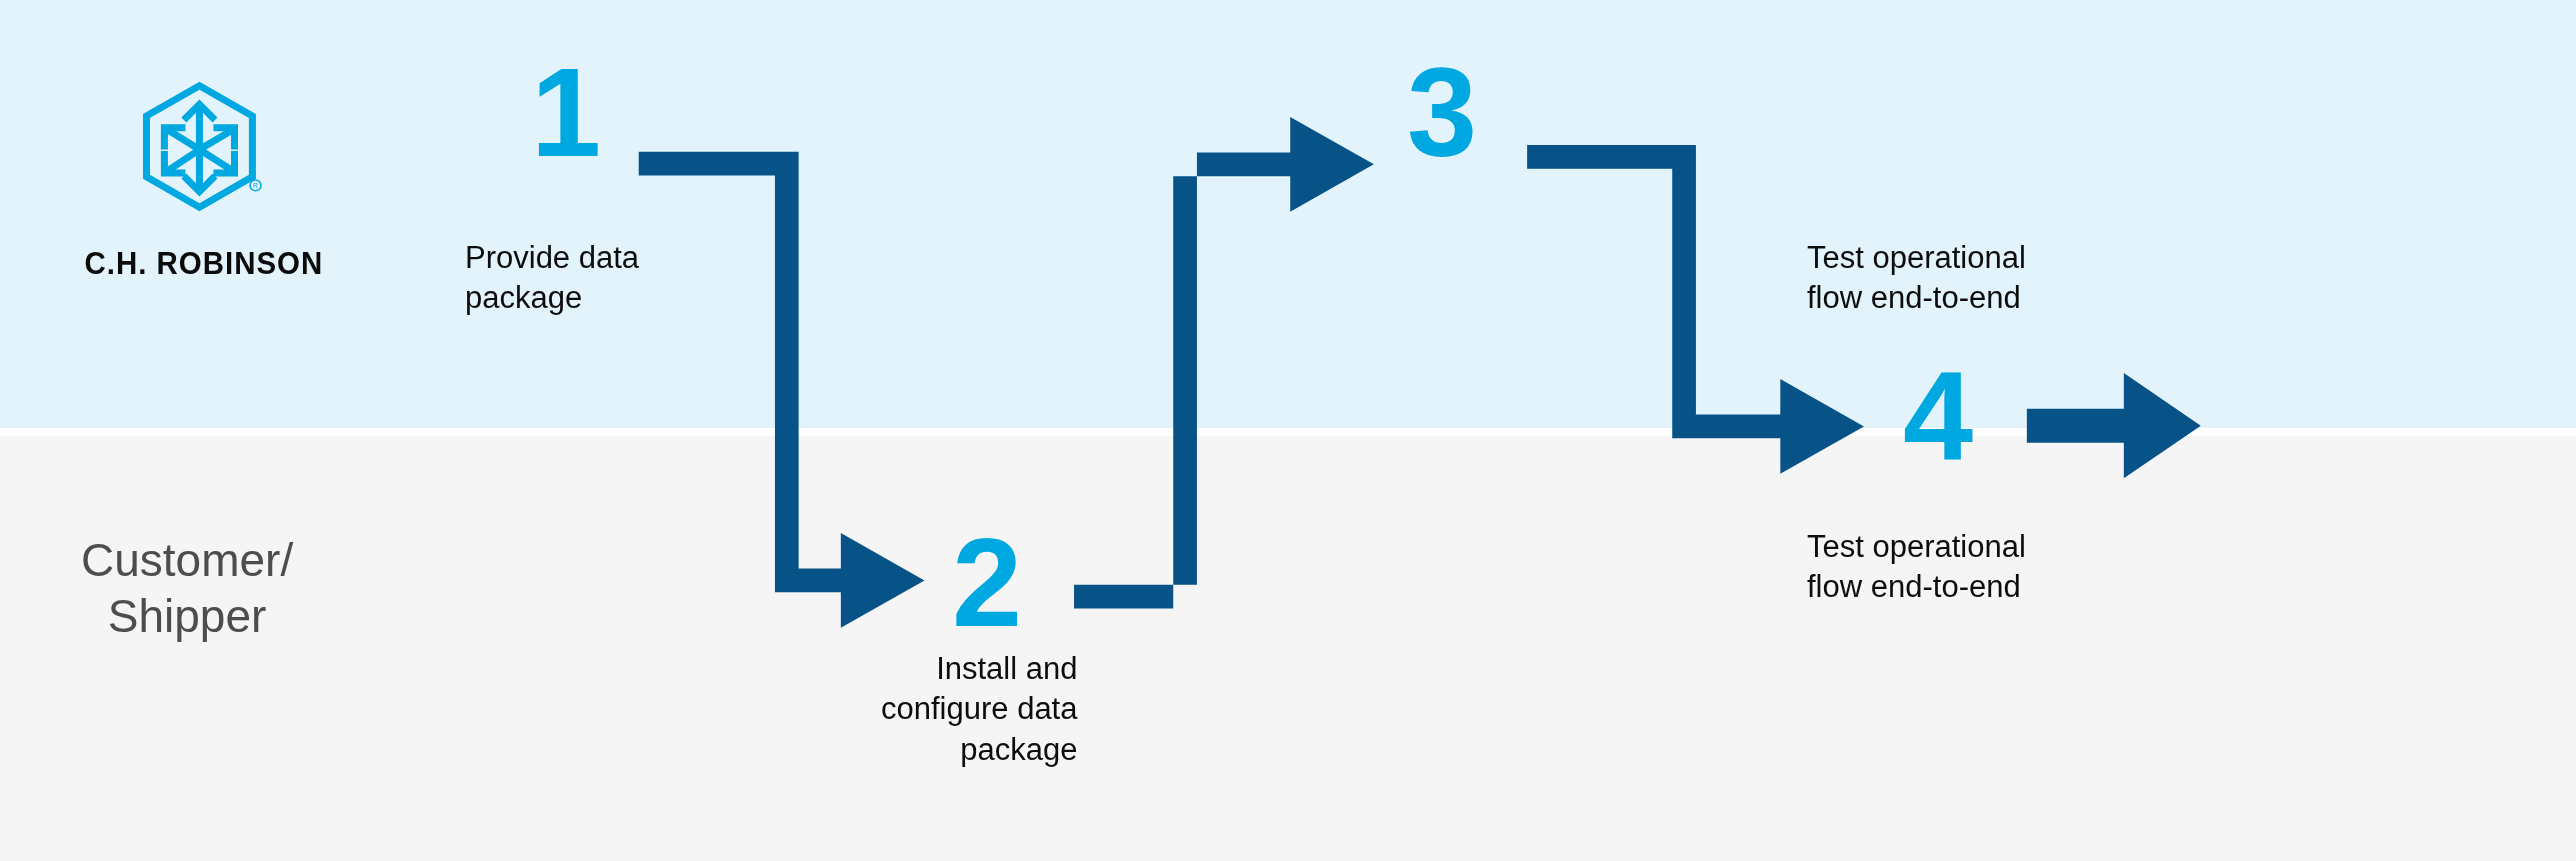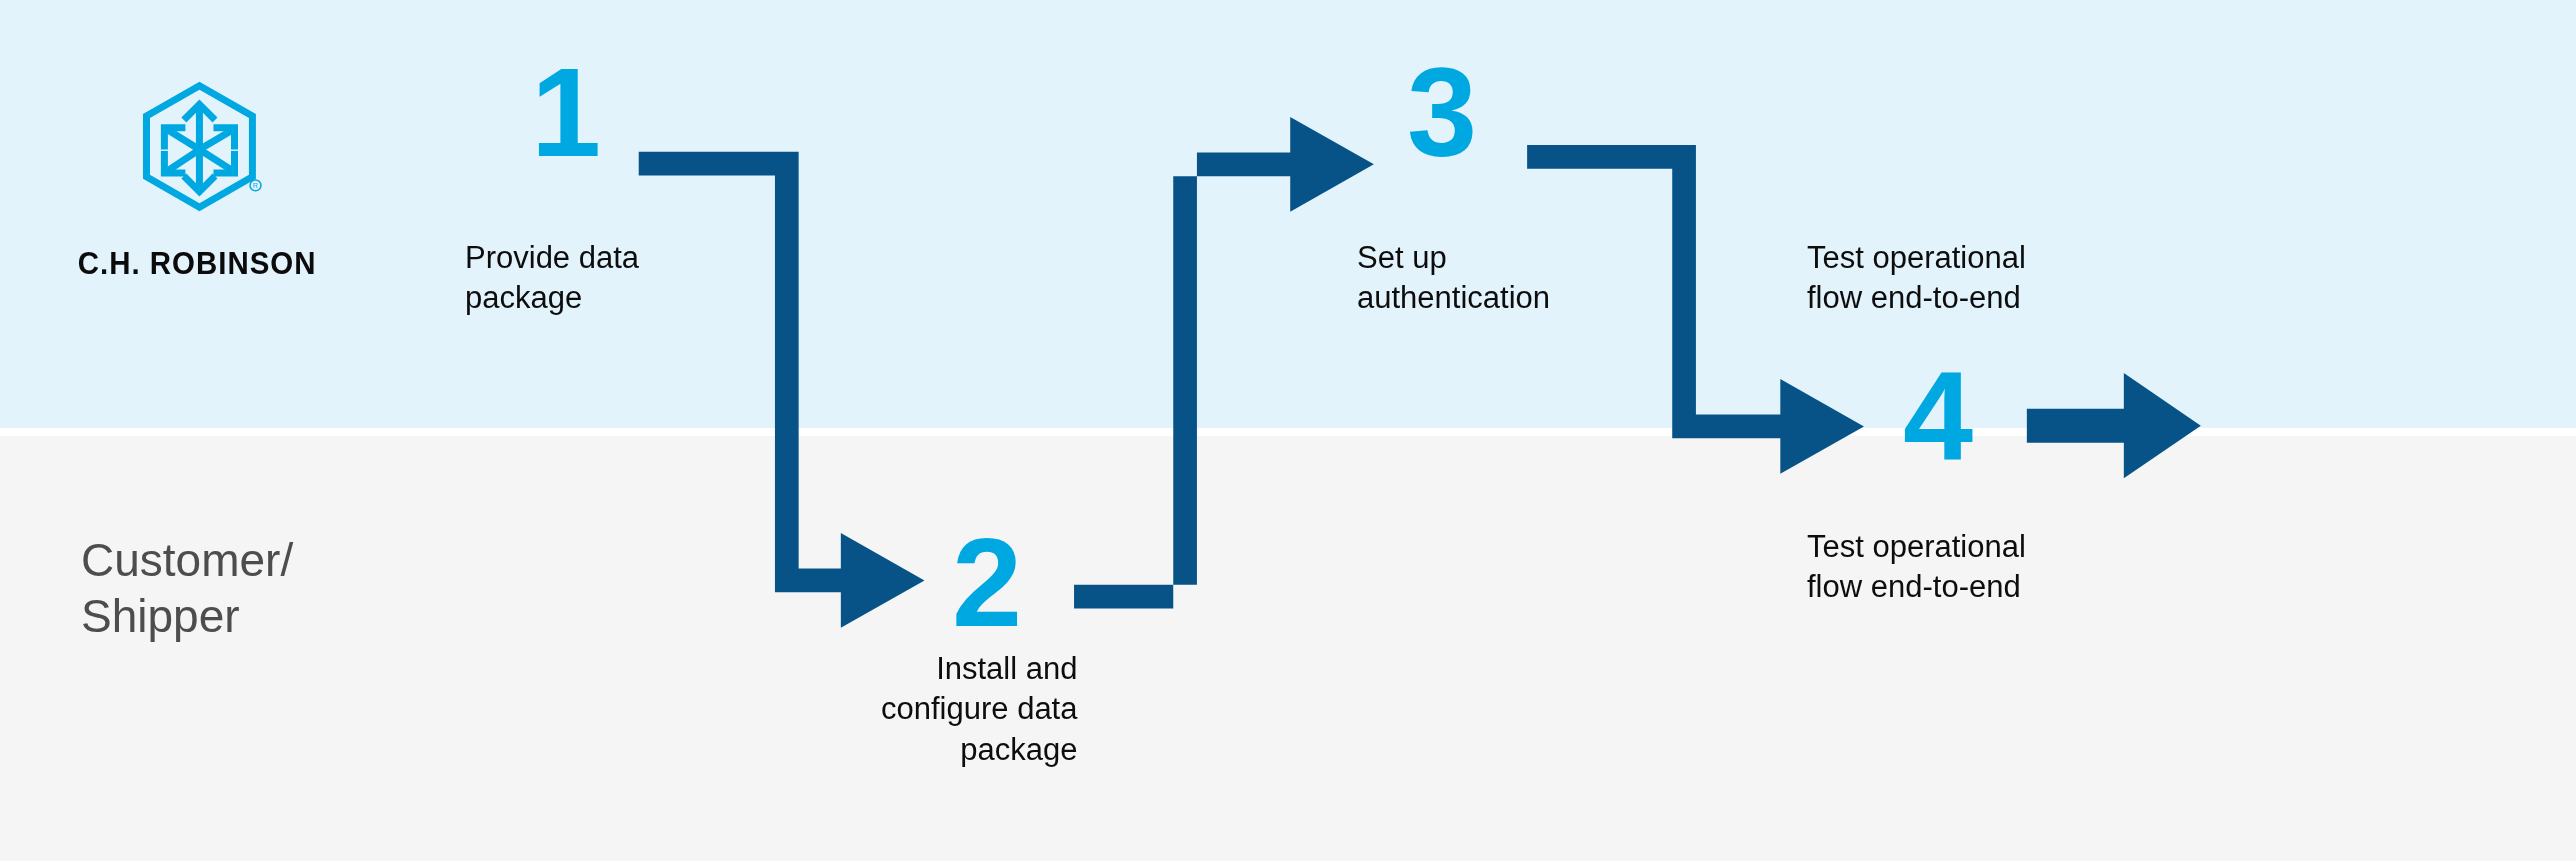--- a/index.html
+++ b/index.html
@@ -18,41 +18,42 @@
     background:#E3F3FB;
   }
   .band-bottom{
     position:absolute;left:0;top:436px;width:2576px;height:426px;
     background:#F5F5F5;
   }
 
   
   #logo-block{
     position:absolute;left:67px;top:81px;width:267px;height:222px;
-    text-align:left;
+    text-align:right;
   }
   #logo-mark{width:126px;height:148px;display:block;margin:0 auto;}
   #logo-wordmark{
     margin-top:16.3px;
     font-family:"Liberation Sans","DejaVu Sans",sans-serif;
     font-weight:bold;
     font-size:32px;
     letter-spacing:1.1px;
     color:#0b0b0b;
     transform:scaleX(0.92);
     white-space:nowrap;
   }
 
   
   #lane-label{
     position:absolute;left:81px;top:532px;
     font-size:46px;line-height:1.22;
     color:#4D4D4D;
     font-weight:300;
     white-space:pre-line;
+    text-align:center;
   }
 
   
   .step-num{
     position:absolute;
     font-size:126px;
     font-weight:bold;
     color:#00A8E1;
     line-height:1;
     letter-spacing:-1.5px;
@@ -151,22 +152,20 @@
   <div id="num-1" class="step-num">1</div>
   <div id="txt-1" class="step-text">Provide data
 package</div>
 
   <div id="num-2" class="step-num">2</div>
   <div id="txt-2" class="step-text">Install and
 configure data
 package</div>
 
   <div id="num-3" class="step-num">3</div>
-  <div id="txt-3" class="step-text">Set up
-authentication</div>
 
   <div id="num-4" class="step-num">4</div>
   <div id="txt-4-top" class="step-text">Test operational
 flow end-to-end</div>
   <div id="txt-4-bottom" class="step-text">Test operational
 flow end-to-end</div>
 
 
 </div>
 

